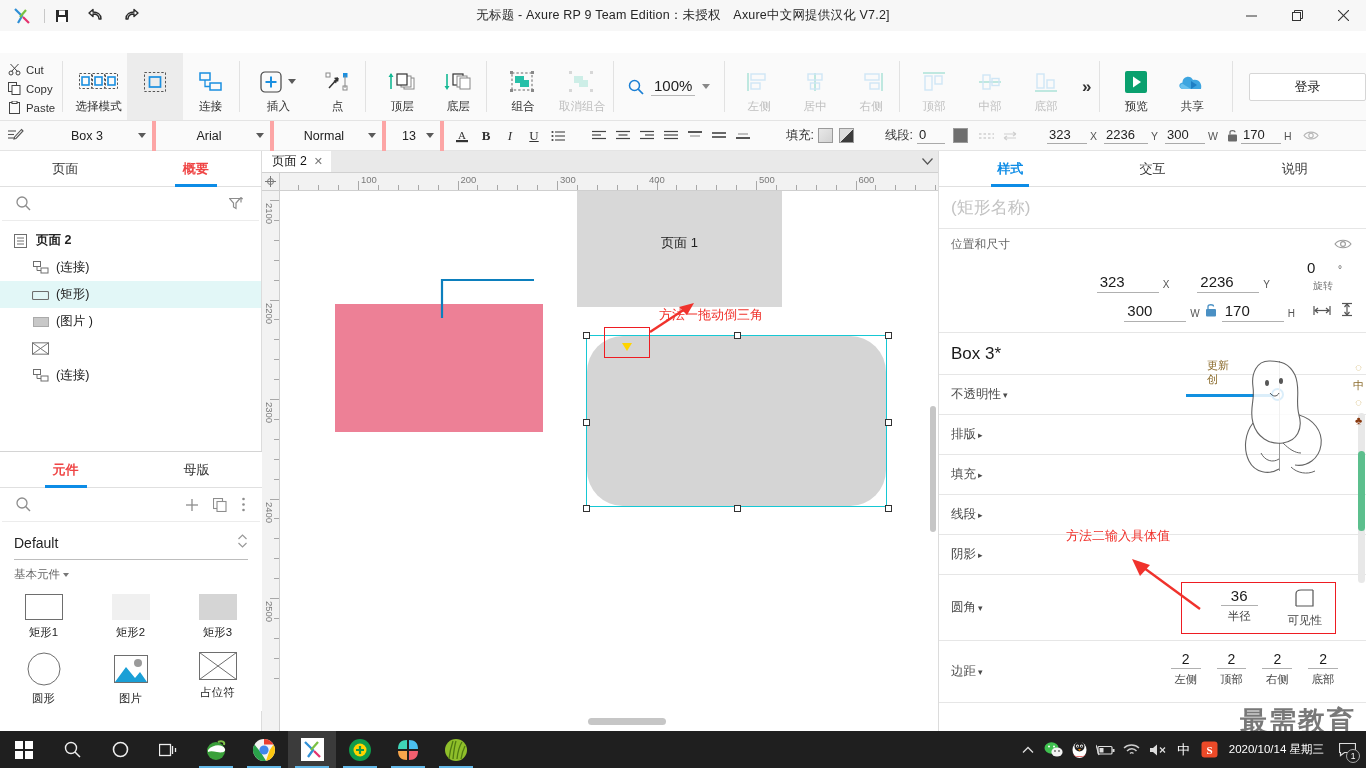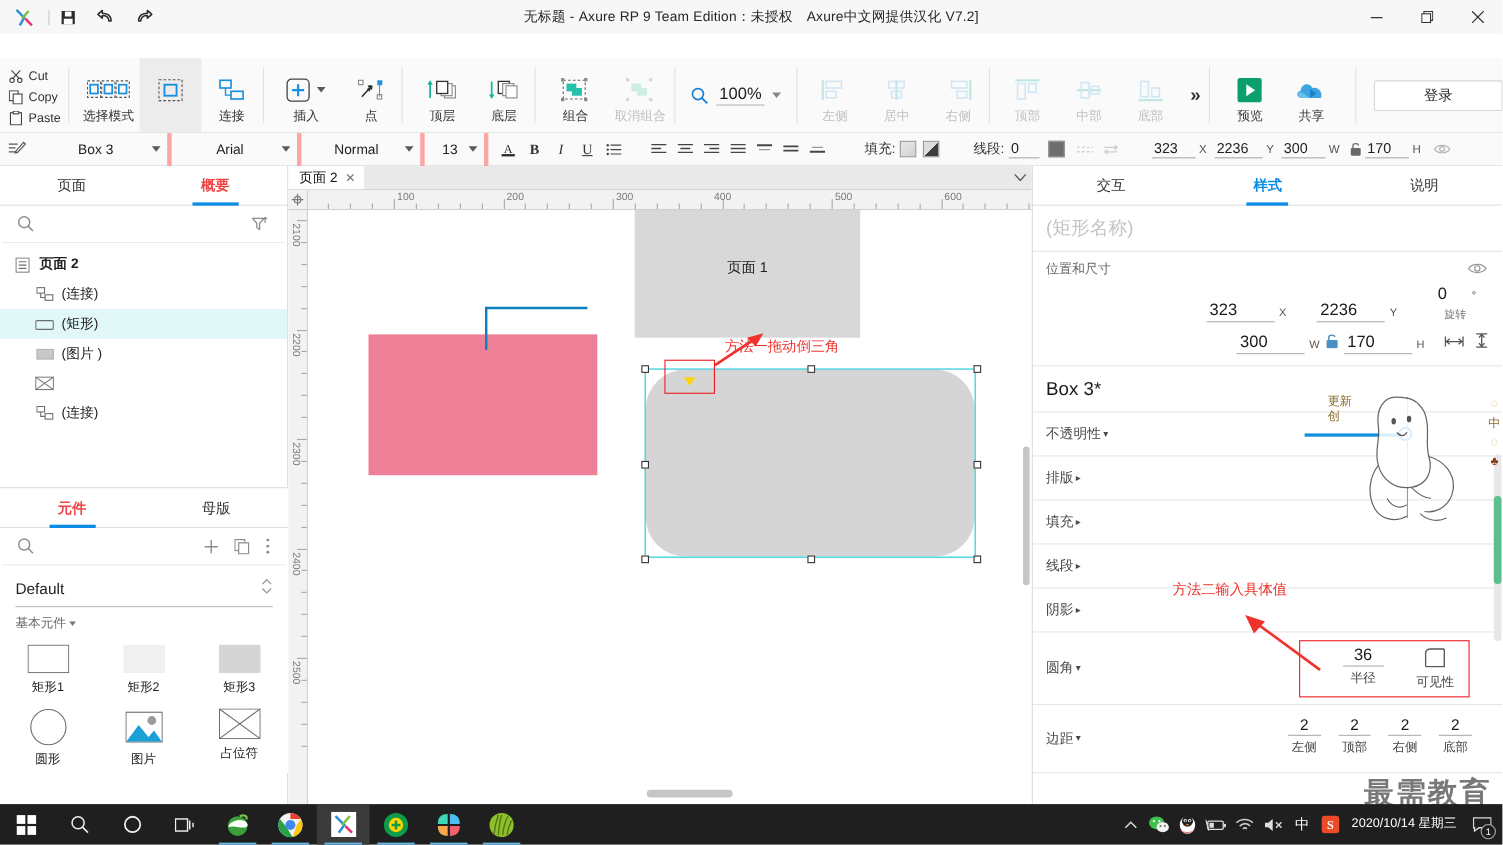--- a/index.html
+++ b/index.html
@@ -136,21 +136,21 @@
   .tnode {
     display: flex; align-items: center; height: 27px; padding-left: 12px;
     font-size: 12.5px; color: #222; cursor: pointer; gap: 7px;
   }
   .tnode.sel { background: #e2f7f7; }
   .tnode.ind { padding-left: 32px; }
   .tnode.root { font-weight: bold; }
   .tnode .tico { width: 17px; display: flex; align-items: center; justify-content: center; }
 
   .widgets {
-    position: absolute; left: 0; top: 292px; width: 262px; height: 260px;
+    position: absolute; left: 0; top: 300px; width: 262px; height: 260px;
     border-top: 1px solid #d4d4d4; background: #fff;
   }
   .wsearch {
     height: 34px; display: flex; align-items: center; padding: 0 14px; gap: 14px;
     border-bottom: 1px solid #ececec; margin: 0 2px;
   }
   .wsearch .sp { flex: 1; }
   .libsel {
     height: 34px; margin: 4px 14px 0 14px; display: flex; align-items: center;
     border-bottom: 1px solid #bdbdbd; cursor: pointer;
@@ -1163,22 +1163,22 @@
     <div class="vscroll-zone">
       <div class="vscroll-thumb"></div>
     </div>
     <div class="hscroll-zone">
       <div class="hscroll-thumb"></div>
     </div>
   </div>
 
   <div class="rightpanel">
     <div class="rtabs">
+      <div class="rtab active">样式</div>
       <div class="rtab">交互</div>
-      <div class="rtab active">样式</div>
       <div class="rtab">说明</div>
     </div>
 
     <div class="namefield">(矩形名称)</div>
 
     <div class="secrow">
       <div class="sechdr">位置和尺寸</div>
       <div class="eyeic">
         <svg width="18" height="12" viewBox="0 0 18 12">
           <path d="M1 6 C4.5 1 13.5 1 17 6 C13.5 11 4.5 11 1 6 Z" fill="none" stroke="#9a9a9a" stroke-width="1.1"></path>

